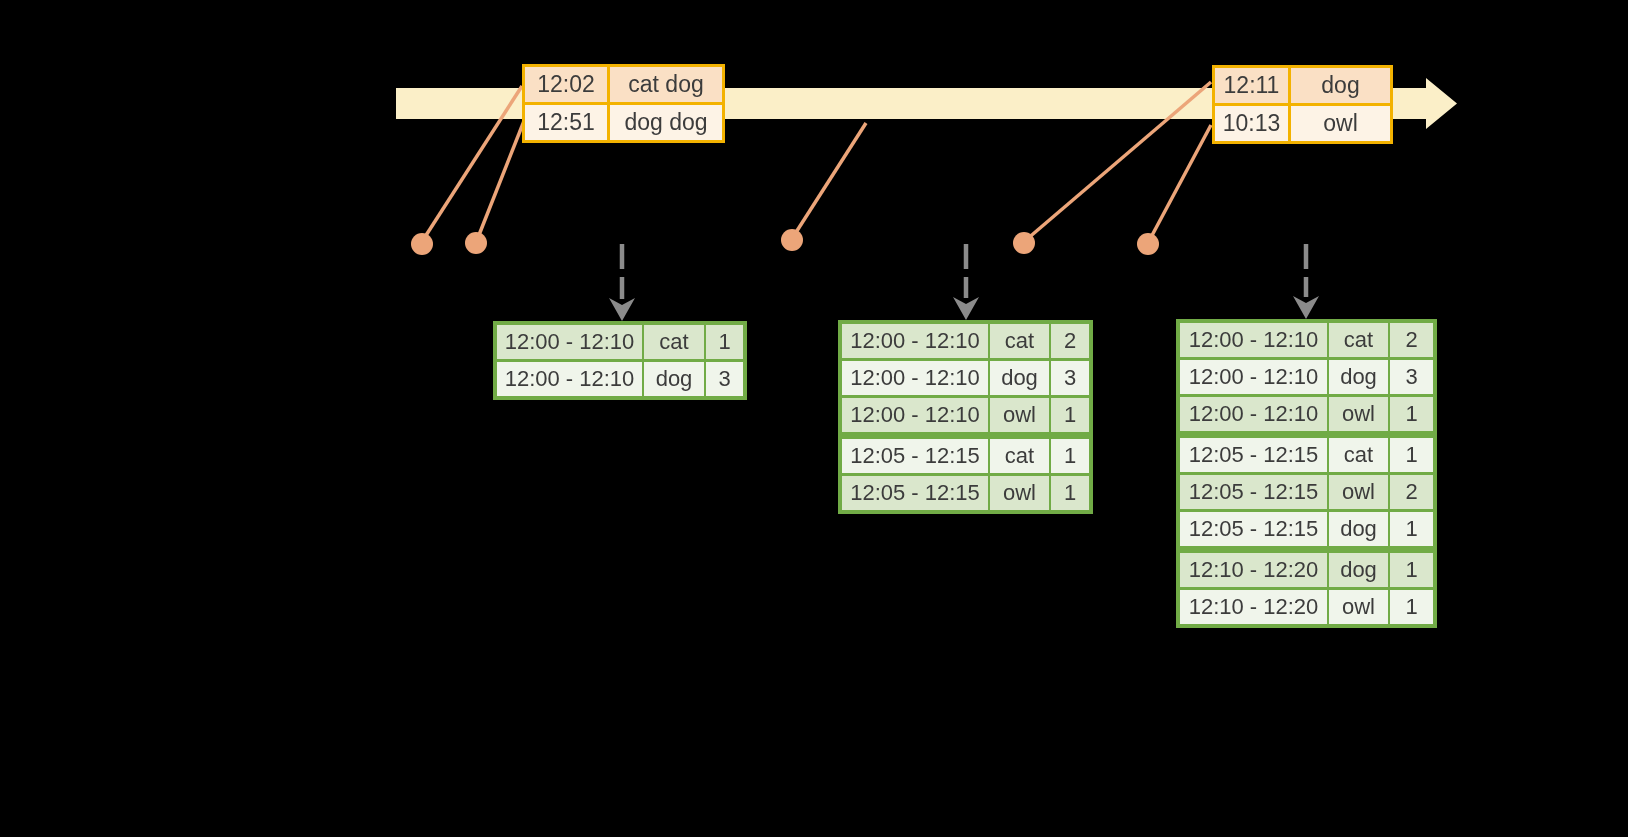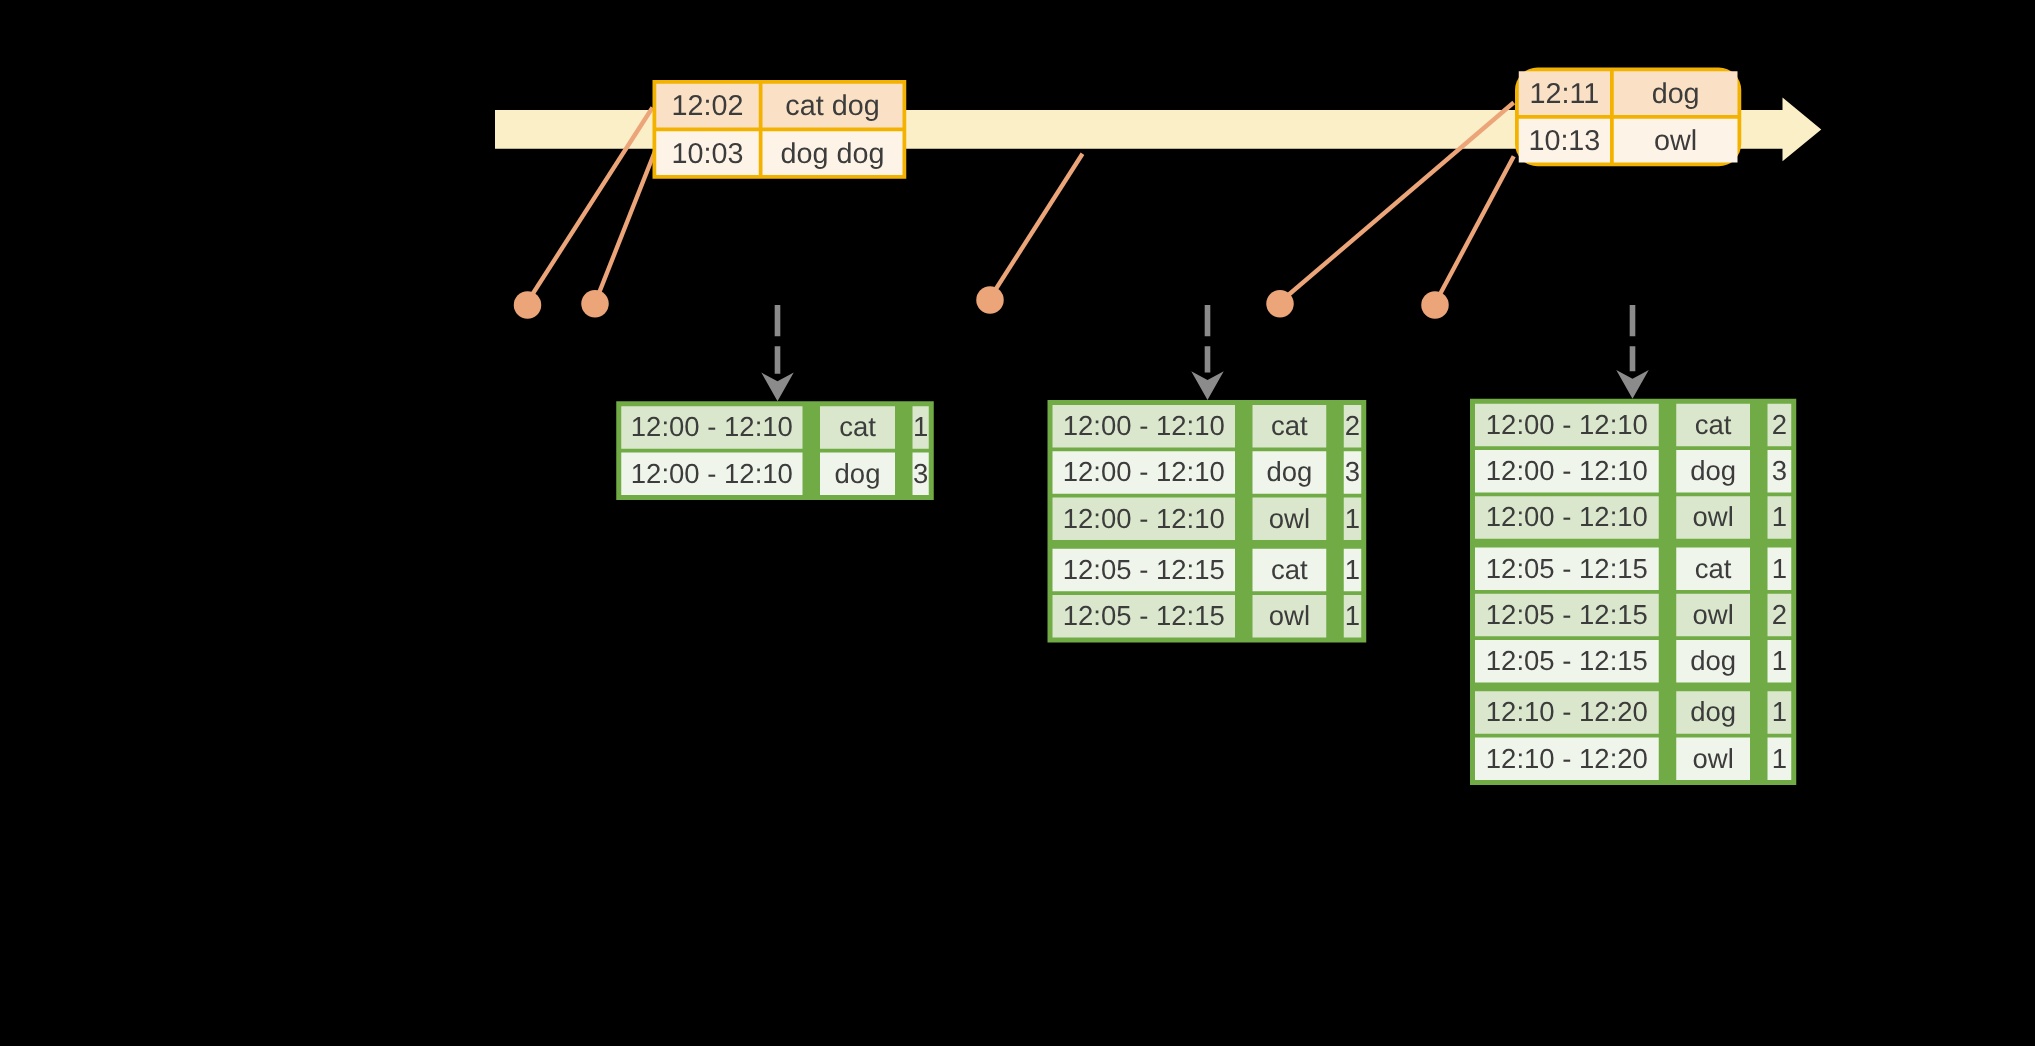--- a/index.html
+++ b/index.html
@@ -35,21 +35,21 @@
     font-size:23px;line-height:1;
   }
   .e-cell.dark{background:var(--orange-row-dark);}
   .e-cell.light{background:var(--orange-row-light);}
 
   
   .result-table{
     position:absolute;display:flex;flex-direction:column;gap:3px;
     background:var(--green-border);padding:4px;box-sizing:border-box;
   }
-  .g-row{display:grid;gap:14px;height:34px;}
+  .g-row{display:grid;gap:2px;height:34px;}
   .g-row.c1{grid-template-columns:145px 60px 1fr;}
   .g-row.c2{grid-template-columns:146px 59px 1fr;}
   .g-row.c3{grid-template-columns:147px 59px 1fr;}
   .g-row.group-start{margin-top:4px;}
   .g-cell{
     display:flex;align-items:center;justify-content:center;
     font-size:22px;line-height:1;
   }
   .g-row.dark  .g-cell{background:var(--green-row-dark);}
   .g-row.light .g-cell{background:var(--green-row-light);}
@@ -90,27 +90,27 @@
       <path d="M 1293,296 L 1306,319 L 1319,296 L 1306,303 Z" style="fill:var(--arrow-gray)"></path>
     </g>
   </svg>
 
   <div class="event-table" style="left:522px;top:64px;width:203px;">
     <div class="e-row two">
       <div class="e-cell dark">12:02</div>
       <div class="e-cell dark">cat dog</div>
     </div>
     <div class="e-row two">
-      <div class="e-cell light">10:03</div>
+      <div class="e-cell light">12:51</div>
       <div class="e-cell light">dog dog</div>
     </div>
   </div>
 
 
-  <div class="event-table" style="left:1212px;top:54px;width:181px;border-radius:18px;">
+  <div class="event-table" style="left:1212px;top:65px;width:181px;">
     <div class="e-row narrow">
       <div class="e-cell dark">12:11</div>
       <div class="e-cell dark">dog</div>
     </div>
     <div class="e-row narrow">
       <div class="e-cell light">10:13</div>
       <div class="e-cell light">owl</div>
     </div>
   </div>
 

